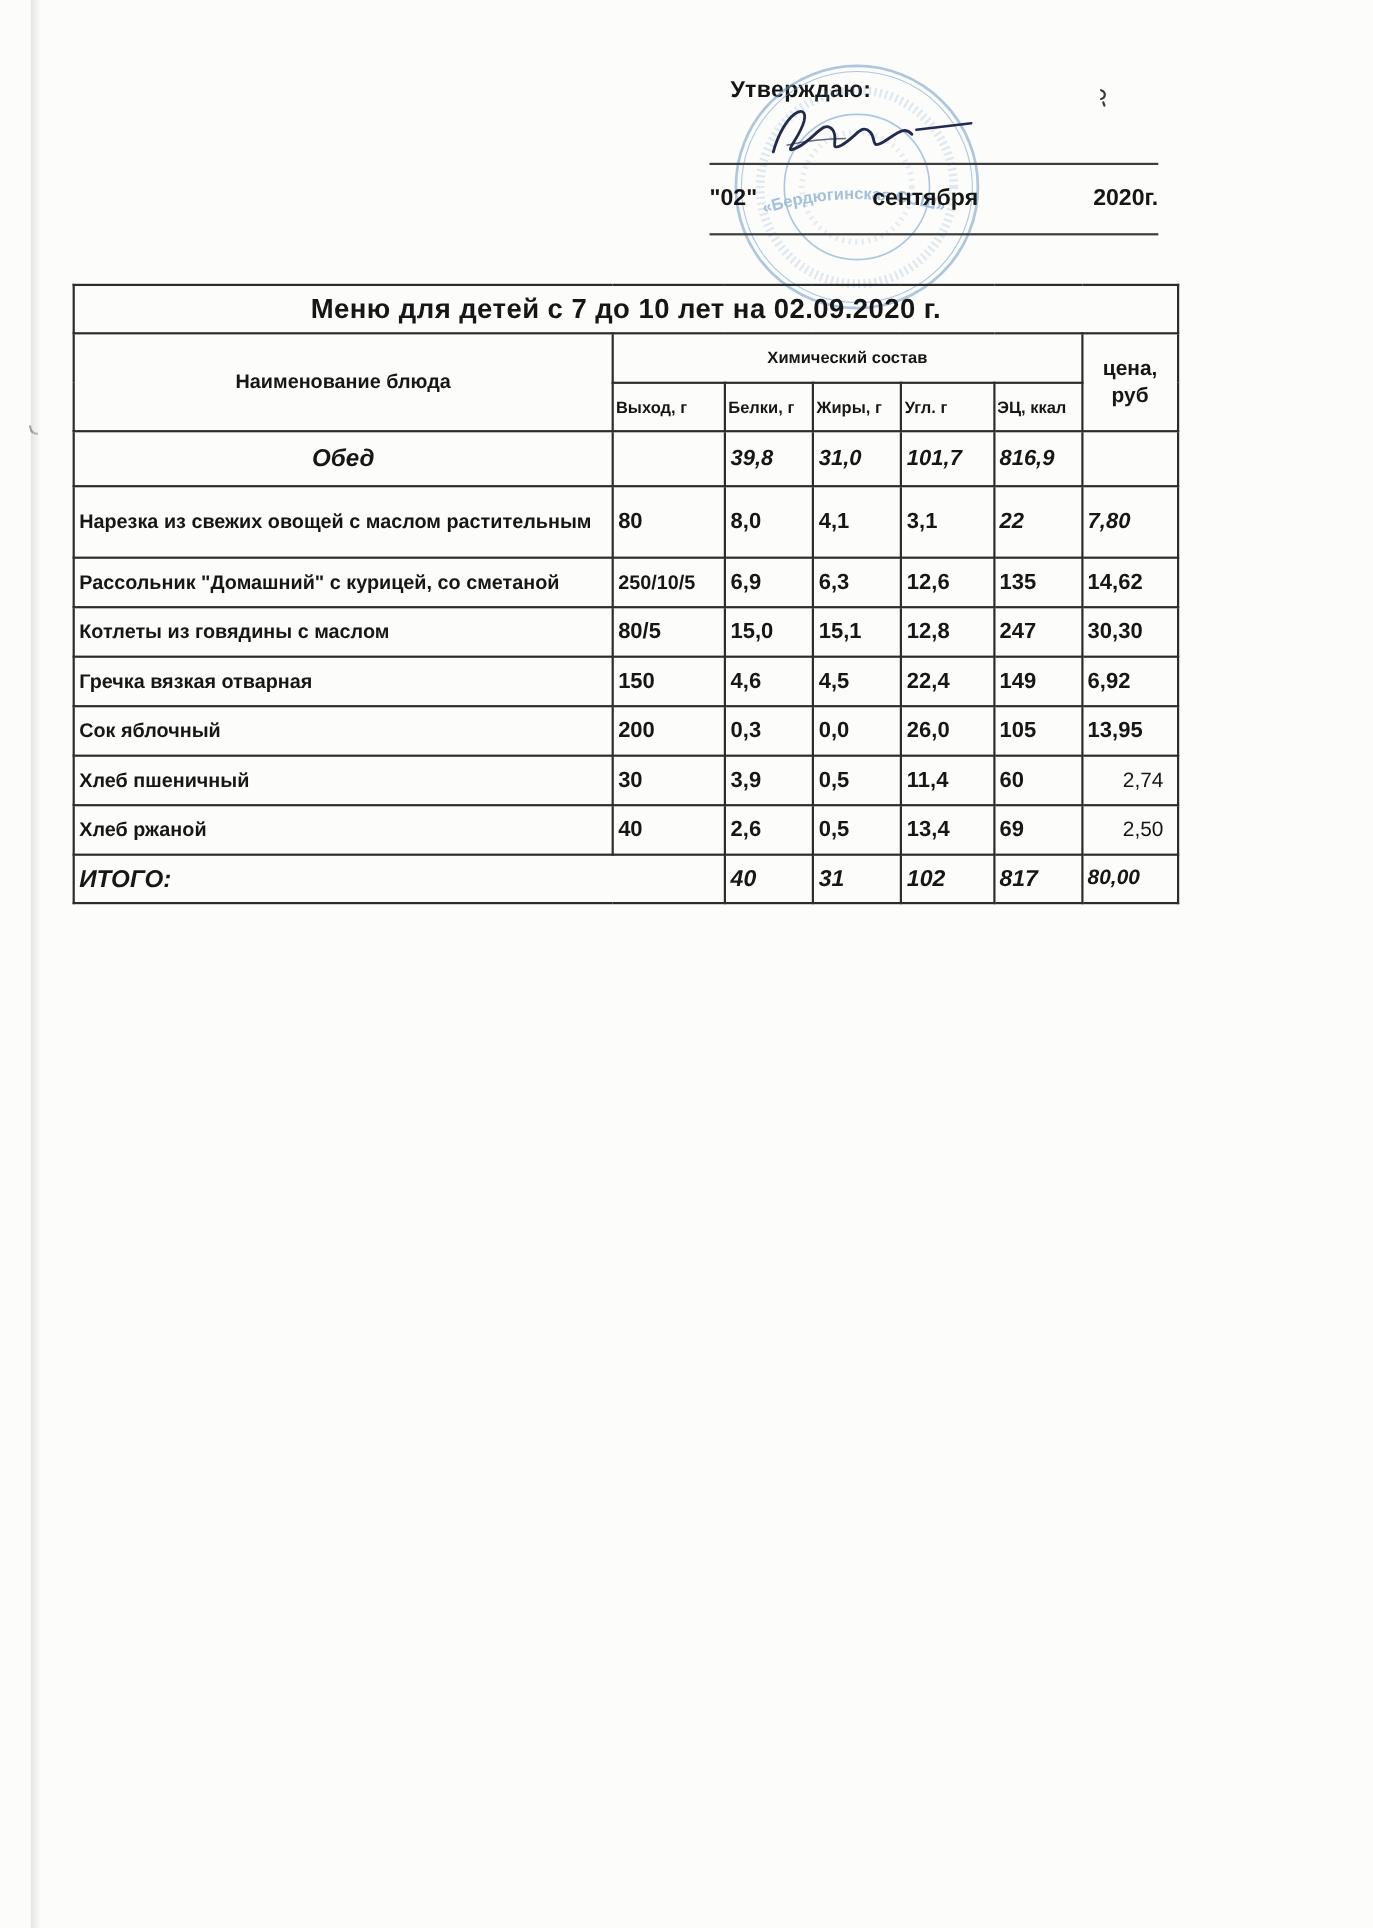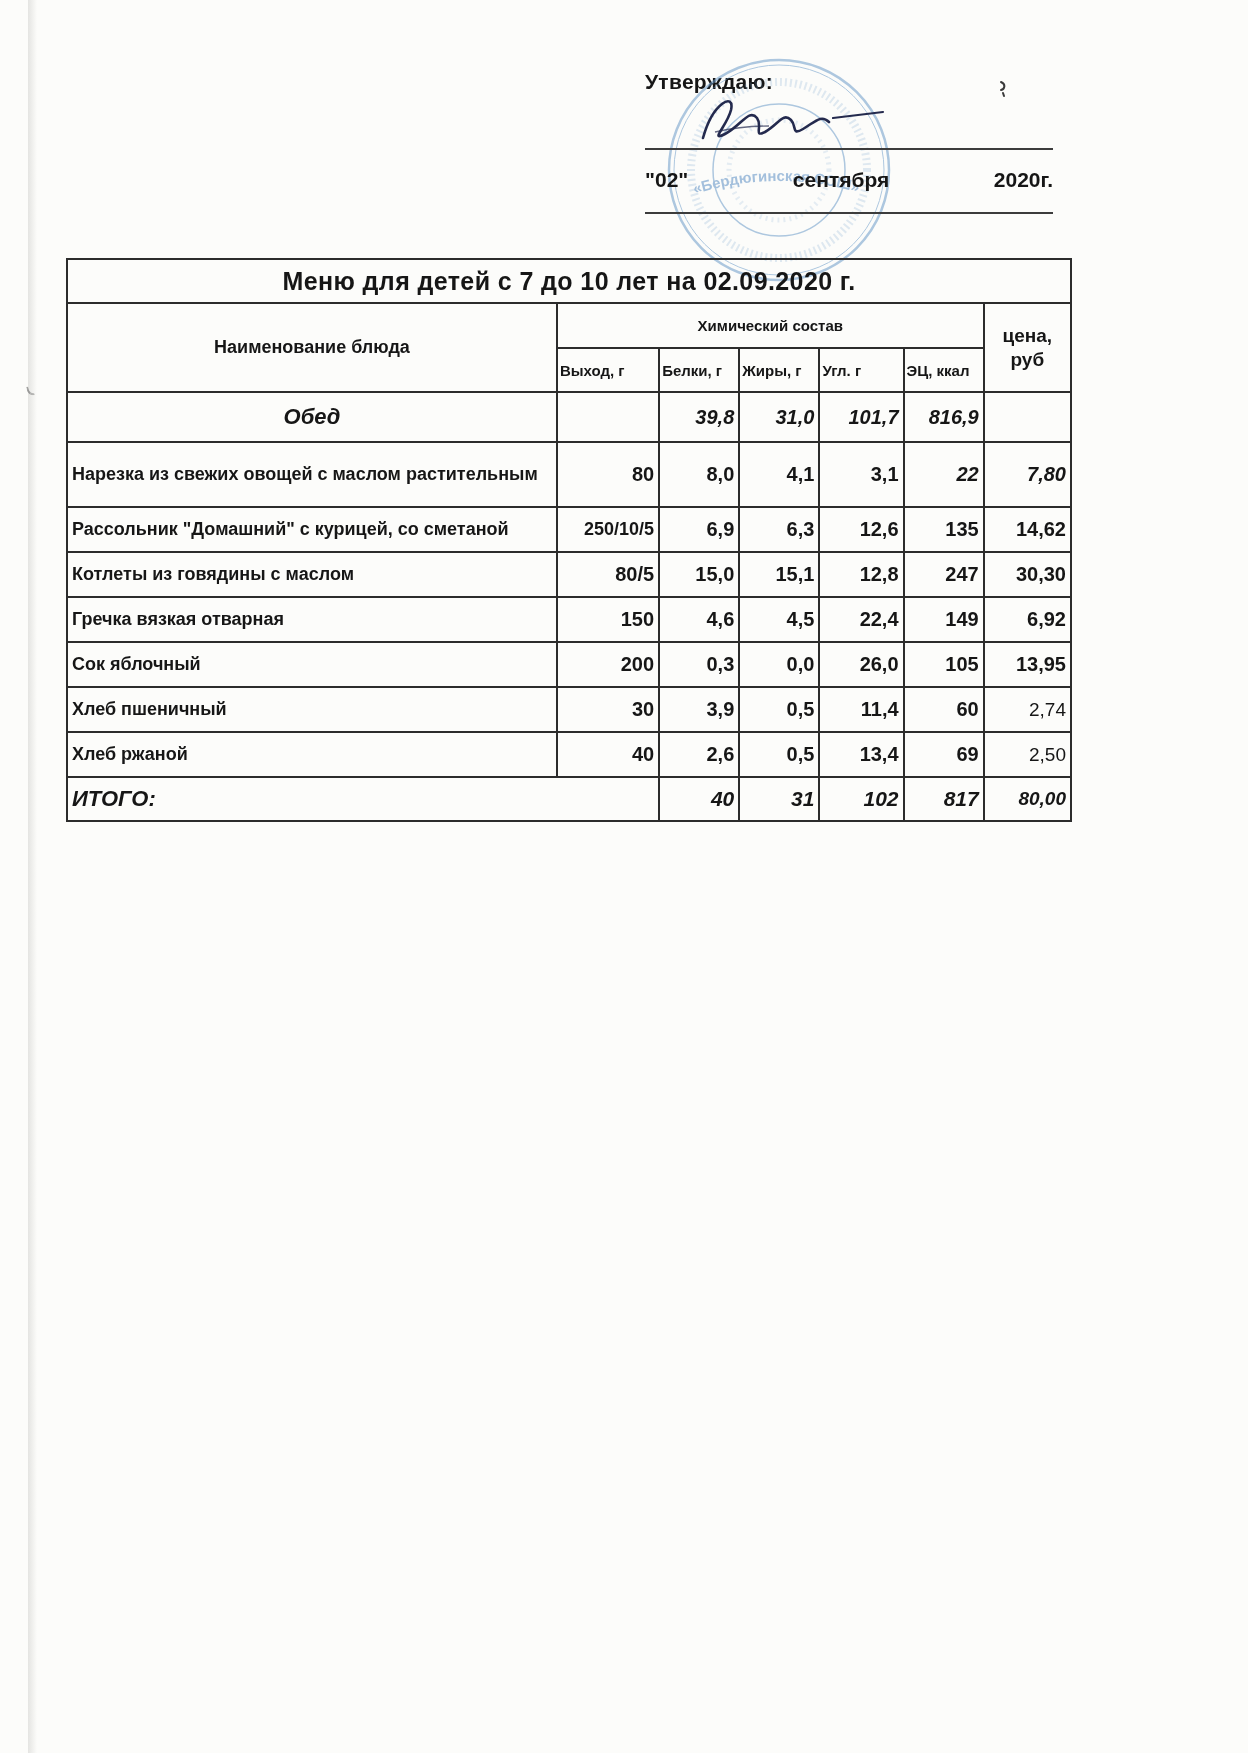--- a/index.html
+++ b/index.html
@@ -15,21 +15,21 @@
     background:linear-gradient(90deg, rgba(120,120,115,0.18), rgba(120,120,115,0));
   }
   .scan-speck {
     position:absolute; left:27px; top:386px; width:7px; height:10px;
     border-left:2px solid rgba(90,90,90,0.55); border-bottom:2px solid rgba(90,90,90,0.4);
     border-radius:0 0 0 7px; transform:rotate(-12deg);
   }
 
   
   .approval { position:absolute; left:645px; top:70px; width:410px; }
-  .approval-label { font-size:21px; font-weight:bold; letter-spacing:0.3px; }
+  .approval-label { font-size:21px; font-weight:bold; letter-spacing:0.3px;margin-left:19px; }
   .rule { position:absolute; left:0; width:408px; height:2px; background:#3c3c3c; }
   .rule-1 { top:78px; }
   .rule-2 { top:142px; }
   .date-line {
     position:absolute; top:98px; left:0; width:408px;
     display:flex; justify-content:space-between; align-items:baseline;
     font-size:21px; font-weight:bold;
   }
   .signature {
     position:absolute; left:40px; top:18px; width:230px; height:64px;
@@ -52,21 +52,21 @@
   .title-row td {
     height:44px; text-align:center; font-size:25px; font-weight:bold; letter-spacing:0.4px;
   }
   td.hdr { text-align:center; font-weight:bold; }
   td.dish-hdr { font-size:18px; }
   td.chem-hdr { height:45px; font-size:15px; font-weight:600; }
   td.price-hdr { font-size:19px; line-height:1.25; }
   tr.subhdr td { height:44px; text-align:left; font-size:15px; font-weight:bold; padding:2px; }
 
   td.name { text-align:left; font-size:18px; font-weight:bold; padding-left:8px; line-height:1.2; }
-  td.num  { text-align:right; font-size:20px; font-weight:bold; }
+  td.num  { text-align:left; font-size:20px; font-weight:bold; }
   td.num.lt { font-weight:400; font-size:19px;padding-left:36px; }
   .it { font-style:italic; }
 
   tr.meal-row td { height:50px; }
   td.meal-name { text-align:center; font-size:22px; font-weight:bold; font-style:italic; }
   tr.r-tall td { height:65px; }
   tr.r td { height:45px; }
   tr.total-row td { height:44px; }
   td.total-label { text-align:left; font-size:22px; font-weight:bold; font-style:italic; padding-left:8px;border-radius:16px; }
   tr.total-row td.num { font-size:21px; font-style:italic; }

